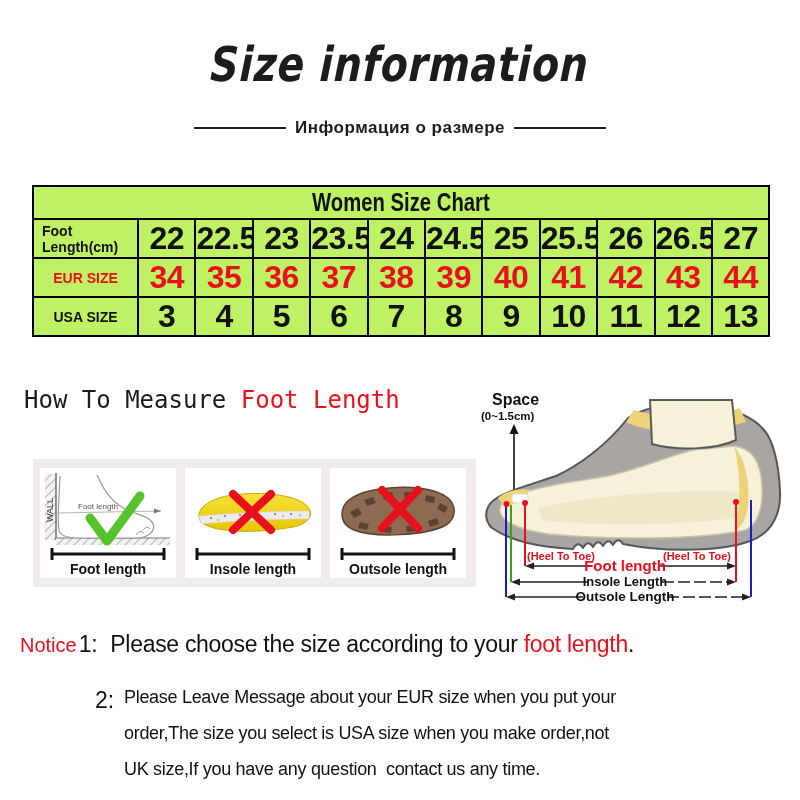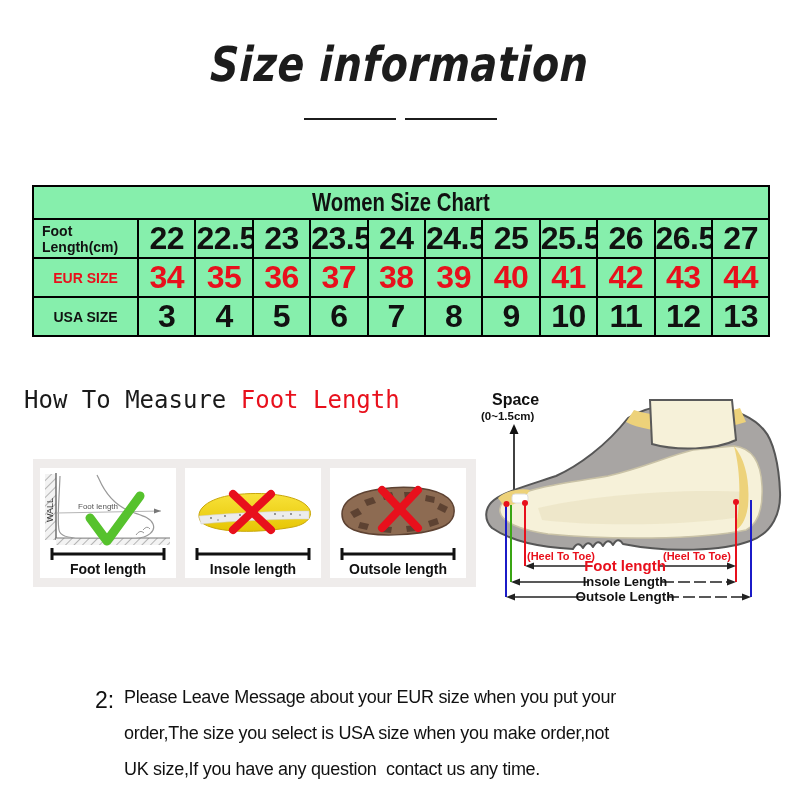--- a/index.html
+++ b/index.html
@@ -9,21 +9,21 @@
   
   .title-wrap{position:absolute;top:36px;left:0;width:100%;text-align:center;}
   .title{display:inline-block;font-family:"DejaVu Sans",sans-serif;font-style:italic;font-weight:bold;font-size:48px;color:#1c1c1c;transform:scaleX(0.82) skewX(-3deg);transform-origin:center;letter-spacing:1px;}
 
   
   .subtitle-row{position:absolute;top:118px;left:0;width:100%;display:flex;justify-content:center;align-items:center;gap:9px;}
   .hline{width:92px;height:2px;background:#1c1c1c;}
   .subtitle-text{font-size:17px;font-weight:bold;color:#1c1c1c;letter-spacing:0.5px;}
 
   
-  table.size-chart{position:absolute;left:32px;top:185px;width:736px;border-collapse:collapse;table-layout:fixed;background:#86efac;}
+  table.size-chart{position:absolute;left:32px;top:185px;width:736px;border-collapse:collapse;table-layout:fixed;background:#bef264;}
   table.size-chart th,table.size-chart td{border:2px solid #000;padding:0;text-align:center;vertical-align:middle;overflow:hidden;}
   table.size-chart thead th{height:30px;}
   .chart-title{display:inline-block;font-size:26px;font-weight:bold;letter-spacing:0;transform:scaleX(0.78);transform-origin:center;white-space:nowrap;}
   table.size-chart tbody tr{height:26px;}
   table.size-chart tbody tr:first-child{height:36px;}
   td.row-label{font-size:14px;font-weight:bold;}
   tr:first-child td.row-label{text-align:left;padding-left:8px;}
   td.cell{font-size:32px;font-weight:bold;letter-spacing:-0.5px;}
   .red{color:#e8101c;}
 
@@ -55,20 +55,21 @@
 <body>
 
 <div class="page">
 
   <div class="title-wrap">
     <span class="title">Size information</span>
   </div>
 
   <div class="subtitle-row">
     <span class="hline"></span>
+    <span class="subtitle-text">Информация о размере</span>
     <span class="hline"></span>
   </div>
 
   <table class="size-chart">
     <colgroup>
       <col style="width:105px">
       <col span="11" style="width:57.4px">
     </colgroup>
     <thead>
       <tr>
@@ -252,19 +253,20 @@
 
     <g stroke="#222" stroke-width="1.4">
       <line x1="33" y1="209" x2="105" y2="209"></line>
       <line x1="189" y1="209" x2="268" y2="209" stroke-dasharray="12 4"></line>
     </g>
     <polygon points="28,209 37,205.5 37,212.5" fill="#222"></polygon>
     <polygon points="273,209 264,205.5 264,212.5" fill="#222"></polygon>
     <text x="147" y="213" font-size="13.5" font-weight="bold" fill="#111" text-anchor="middle">Outsole Length</text>
   </svg>
 
+  <div class="n1"><span class="nlabel">Notice</span><span class="nnum">1:</span><span>Please choose the size according to your </span><span class="red">foot length</span><span>.</span></div>
 
   <div class="n2num">2:</div>
   <div class="nline l1">Please Leave Message about your EUR size when you put your</div>
   <div class="nline l2">order,The size you select is USA size when you make order,not</div>
   <div class="nline l3">UK size,If you have any question  contact us any time.</div>
 
 </div>
 
 </body></html>

